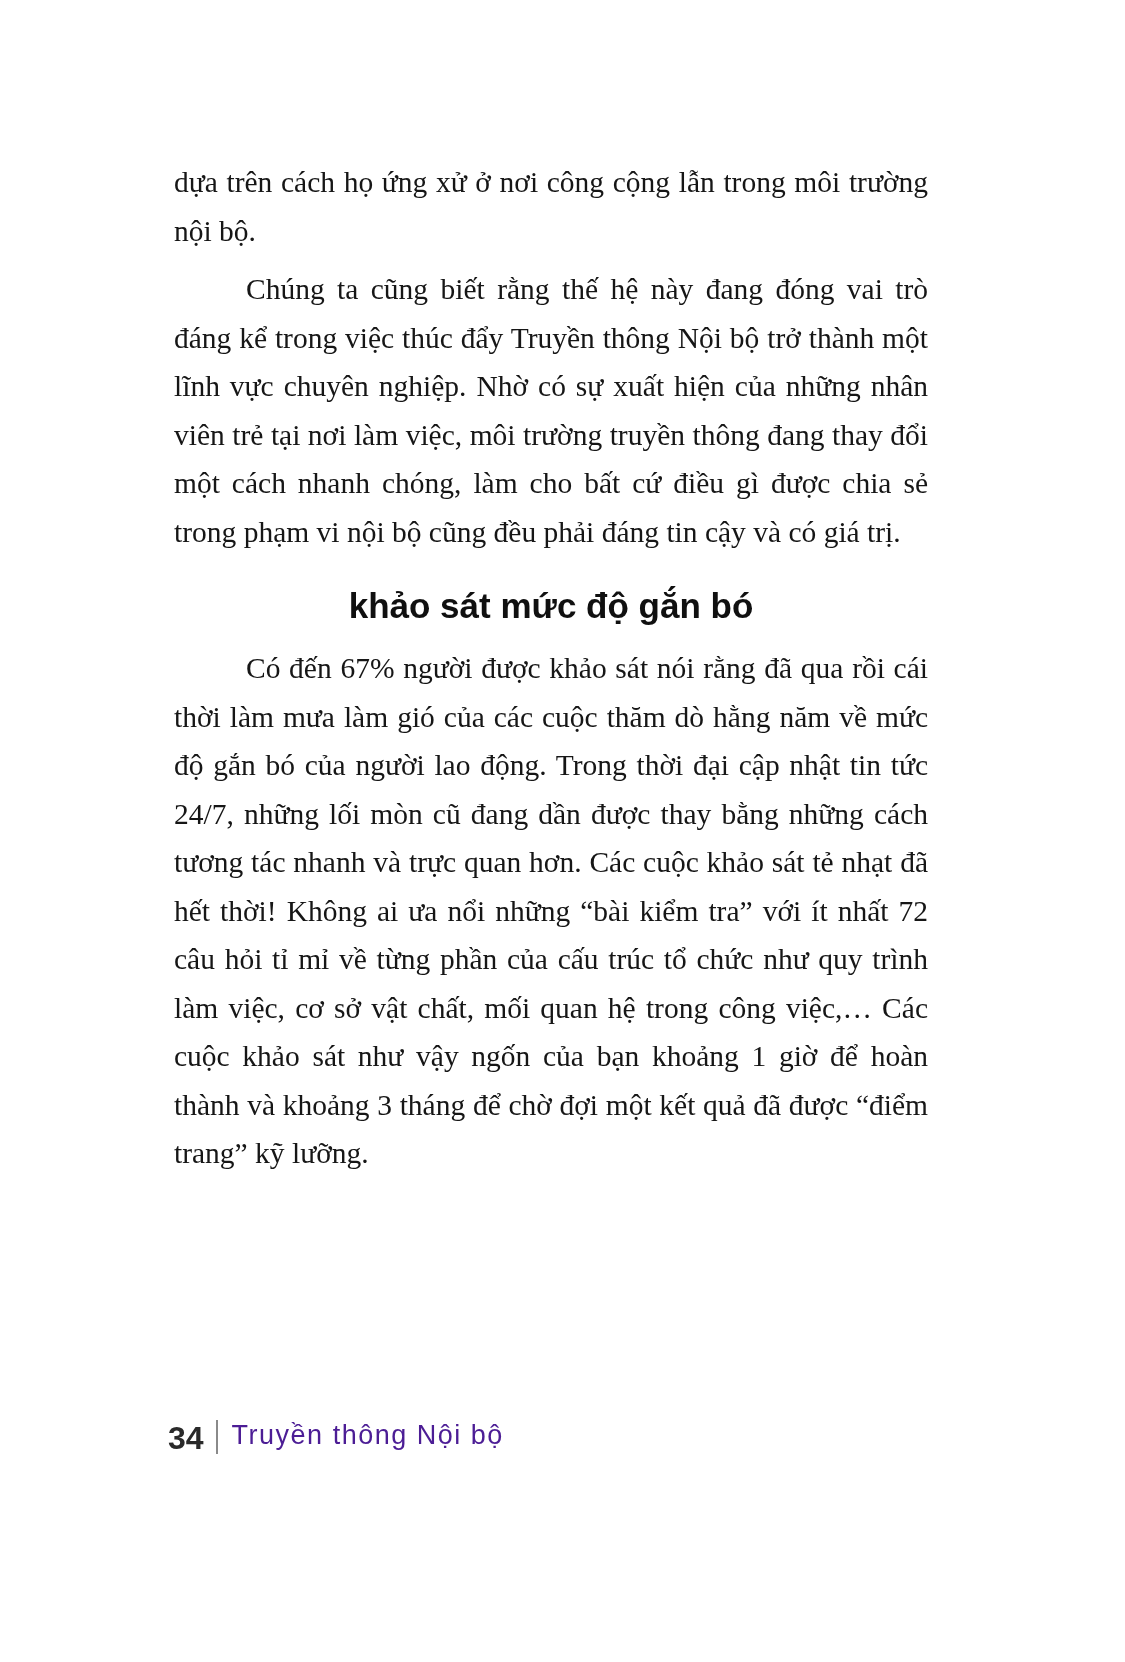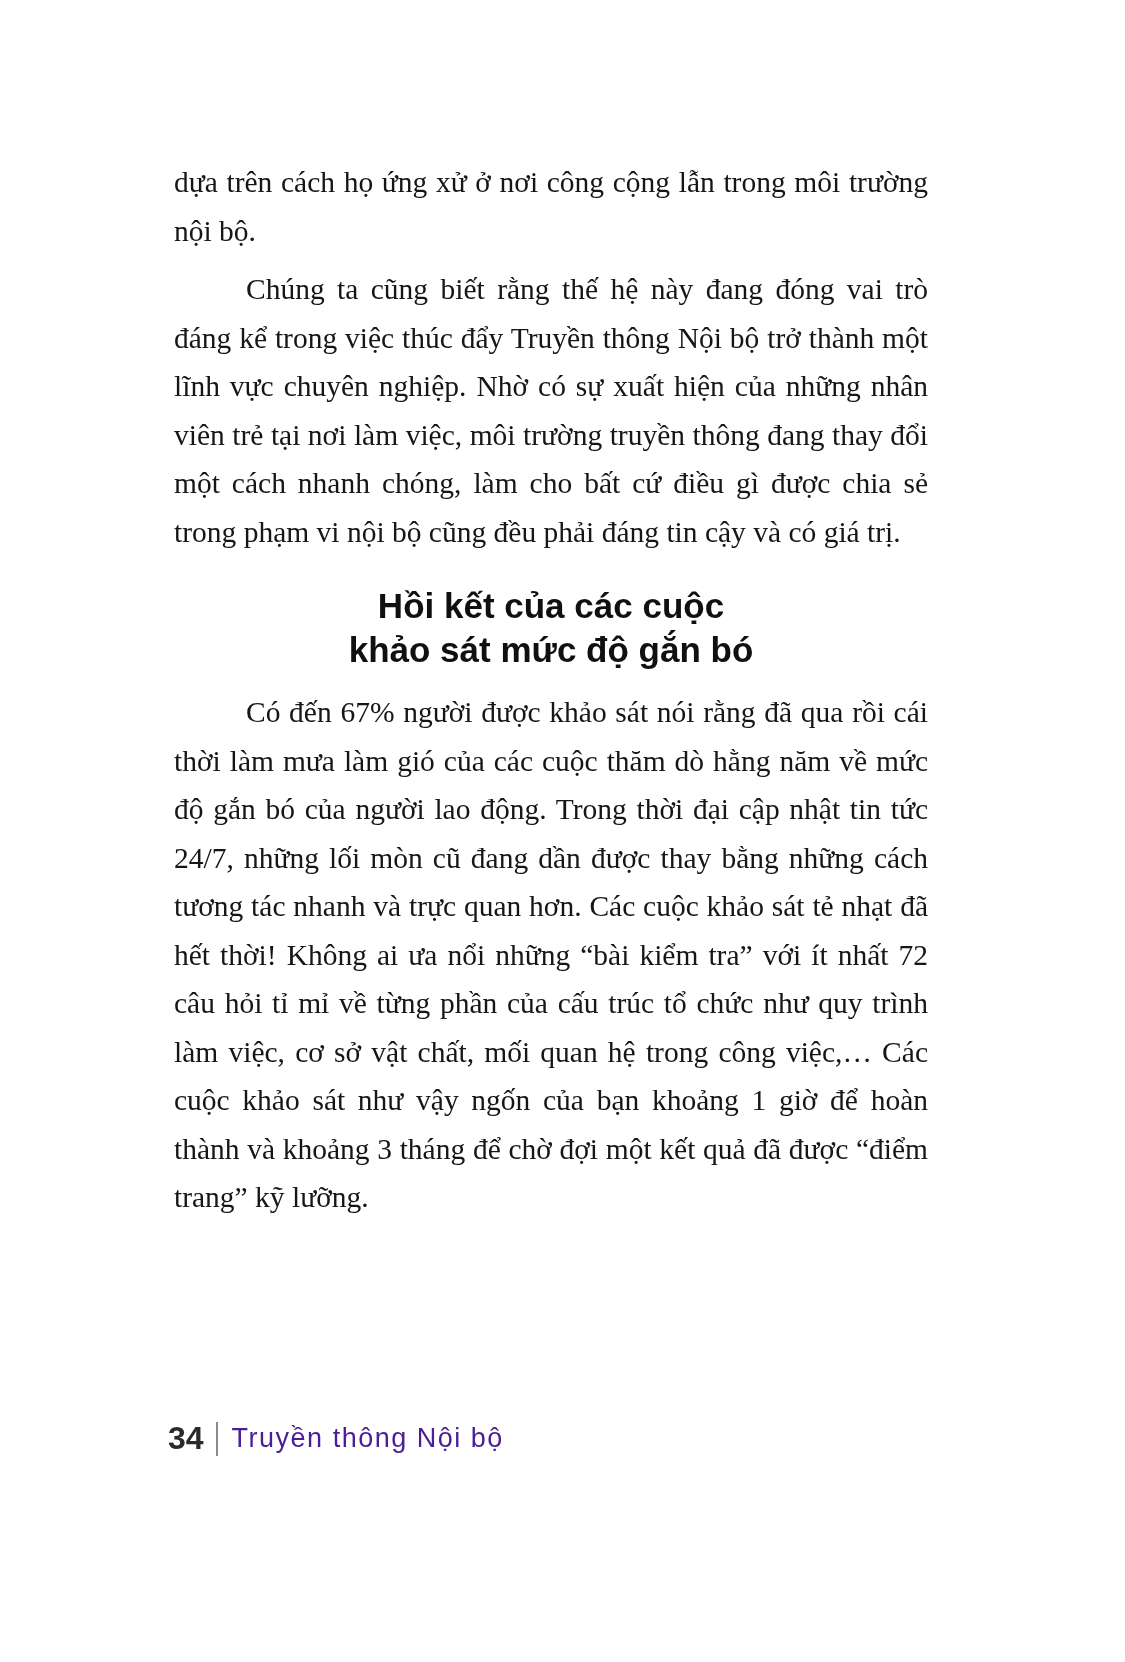--- a/index.html
+++ b/index.html
@@ -43,21 +43,20 @@
     margin: 28px 0 16px 0;
   }
   h2.heading .heading-line {
     display: block;
   }
   .footer {
     position: absolute;
     left: 168px;
     top: 1420px;
     display: flex;
-    align-items: center;
     font-family: "Liberation Sans", "DejaVu Sans", sans-serif;
   }
   .page-number {
     font-size: 32px;
     font-weight: 700;
     color: #2a2a2a;
   }
   .footer-sep {
     display: inline-block;
     width: 2px;
@@ -77,21 +76,20 @@
 
 <div class="page">
 
   <div class="text-block">
 
     <p class="para">dựa trên cách họ ứng xử ở nơi công cộng lẫn trong môi trường nội bộ.</p>
 
     <p class="para indent">Chúng ta cũng biết rằng thế hệ này đang đóng vai trò đáng kể trong việc thúc đẩy Truyền thông Nội bộ trở thành một lĩnh vực chuyên nghiệp. Nhờ có sự xuất hiện của những nhân viên trẻ tại nơi làm việc, môi trường truyền thông đang thay đổi một cách nhanh chóng, làm cho bất cứ điều gì được chia sẻ trong phạm vi nội bộ cũng đều phải đáng tin cậy và có giá trị.</p>
 
     <h2 class="heading">
-      <span class="heading-line">Hồi kết của các cuộc</span>
       <span class="heading-line">khảo sát mức độ gắn bó</span>
     </h2>
 
     <p class="para indent">Có đến 67% người được khảo sát nói rằng đã qua rồi cái thời làm mưa làm gió của các cuộc thăm dò hằng năm về mức độ gắn bó của người lao động. Trong thời đại cập nhật tin tức 24/7, những lối mòn cũ đang dần được thay bằng những cách tương tác nhanh và trực quan hơn. Các cuộc khảo sát tẻ nhạt đã hết thời! Không ai ưa nổi những “bài kiểm tra” với ít nhất 72 câu hỏi tỉ mỉ về từng phần của cấu trúc tổ chức như quy trình làm việc, cơ sở vật chất, mối quan hệ trong công việc,… Các cuộc khảo sát như vậy ngốn của bạn khoảng 1 giờ để hoàn thành và khoảng 3 tháng để chờ đợi một kết quả đã được “điểm trang” kỹ lưỡng.</p>
 
 
   </div>
 
   <div class="footer">
     <span class="page-number">34</span>

